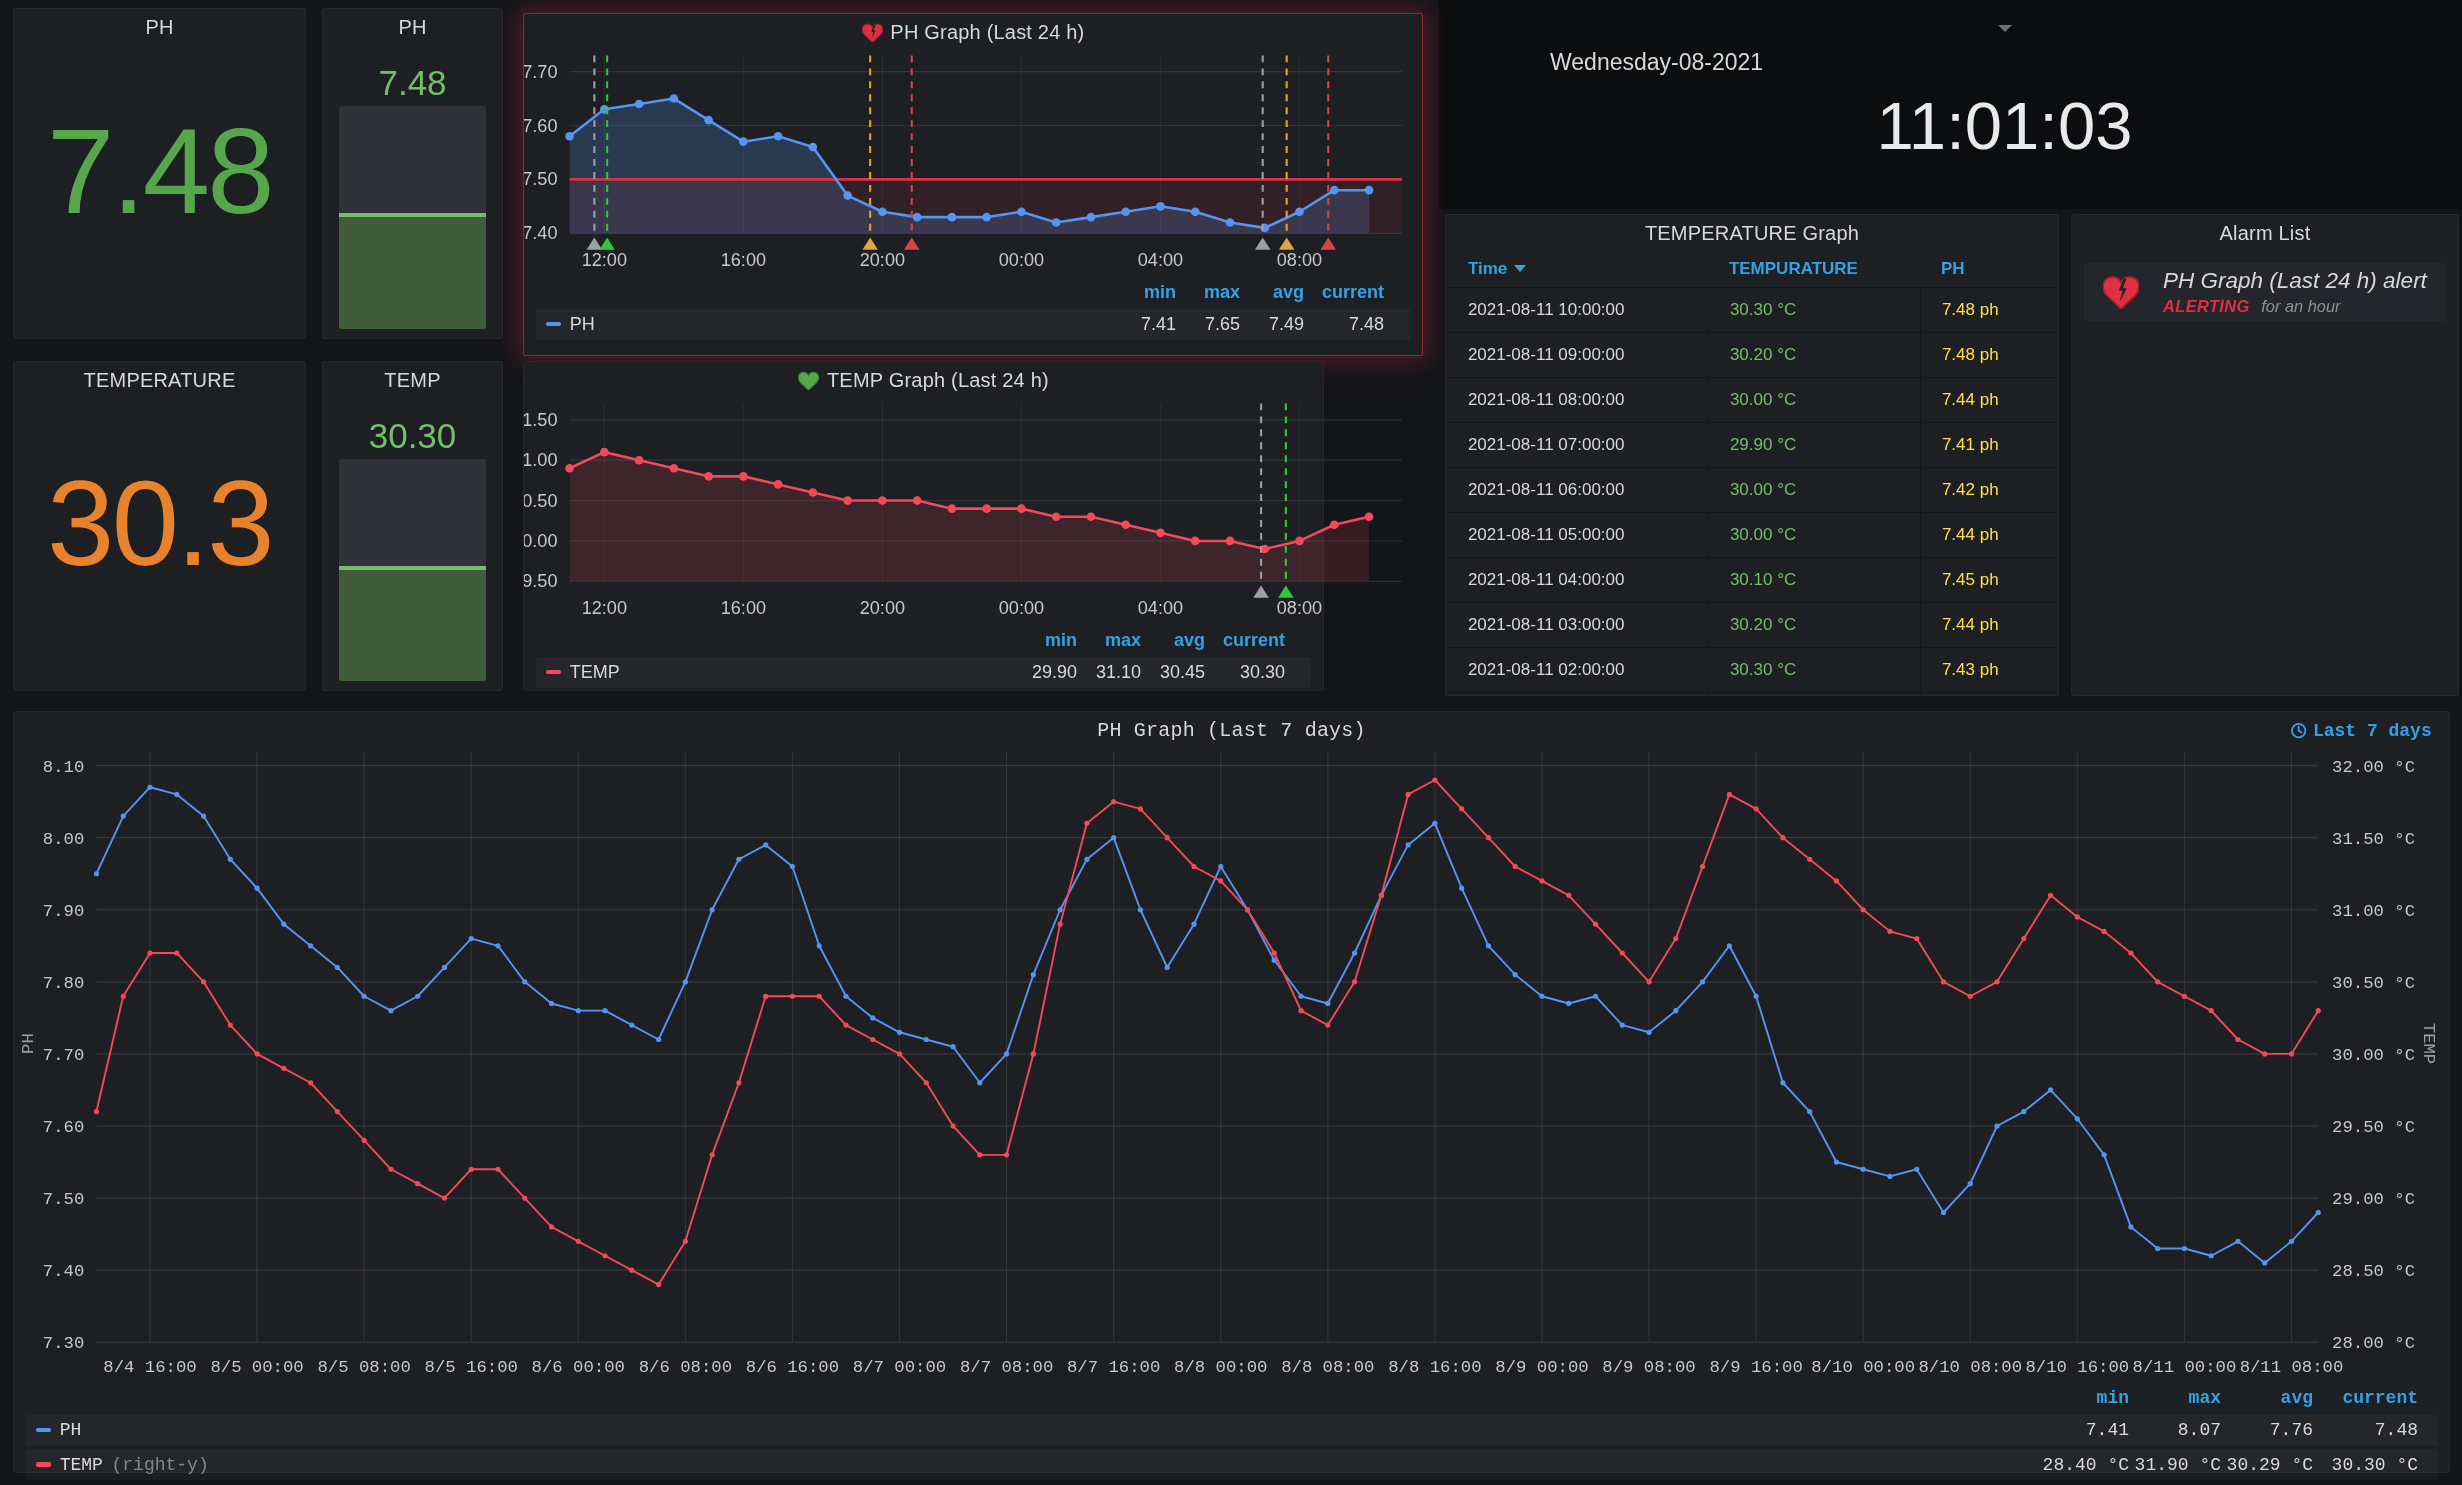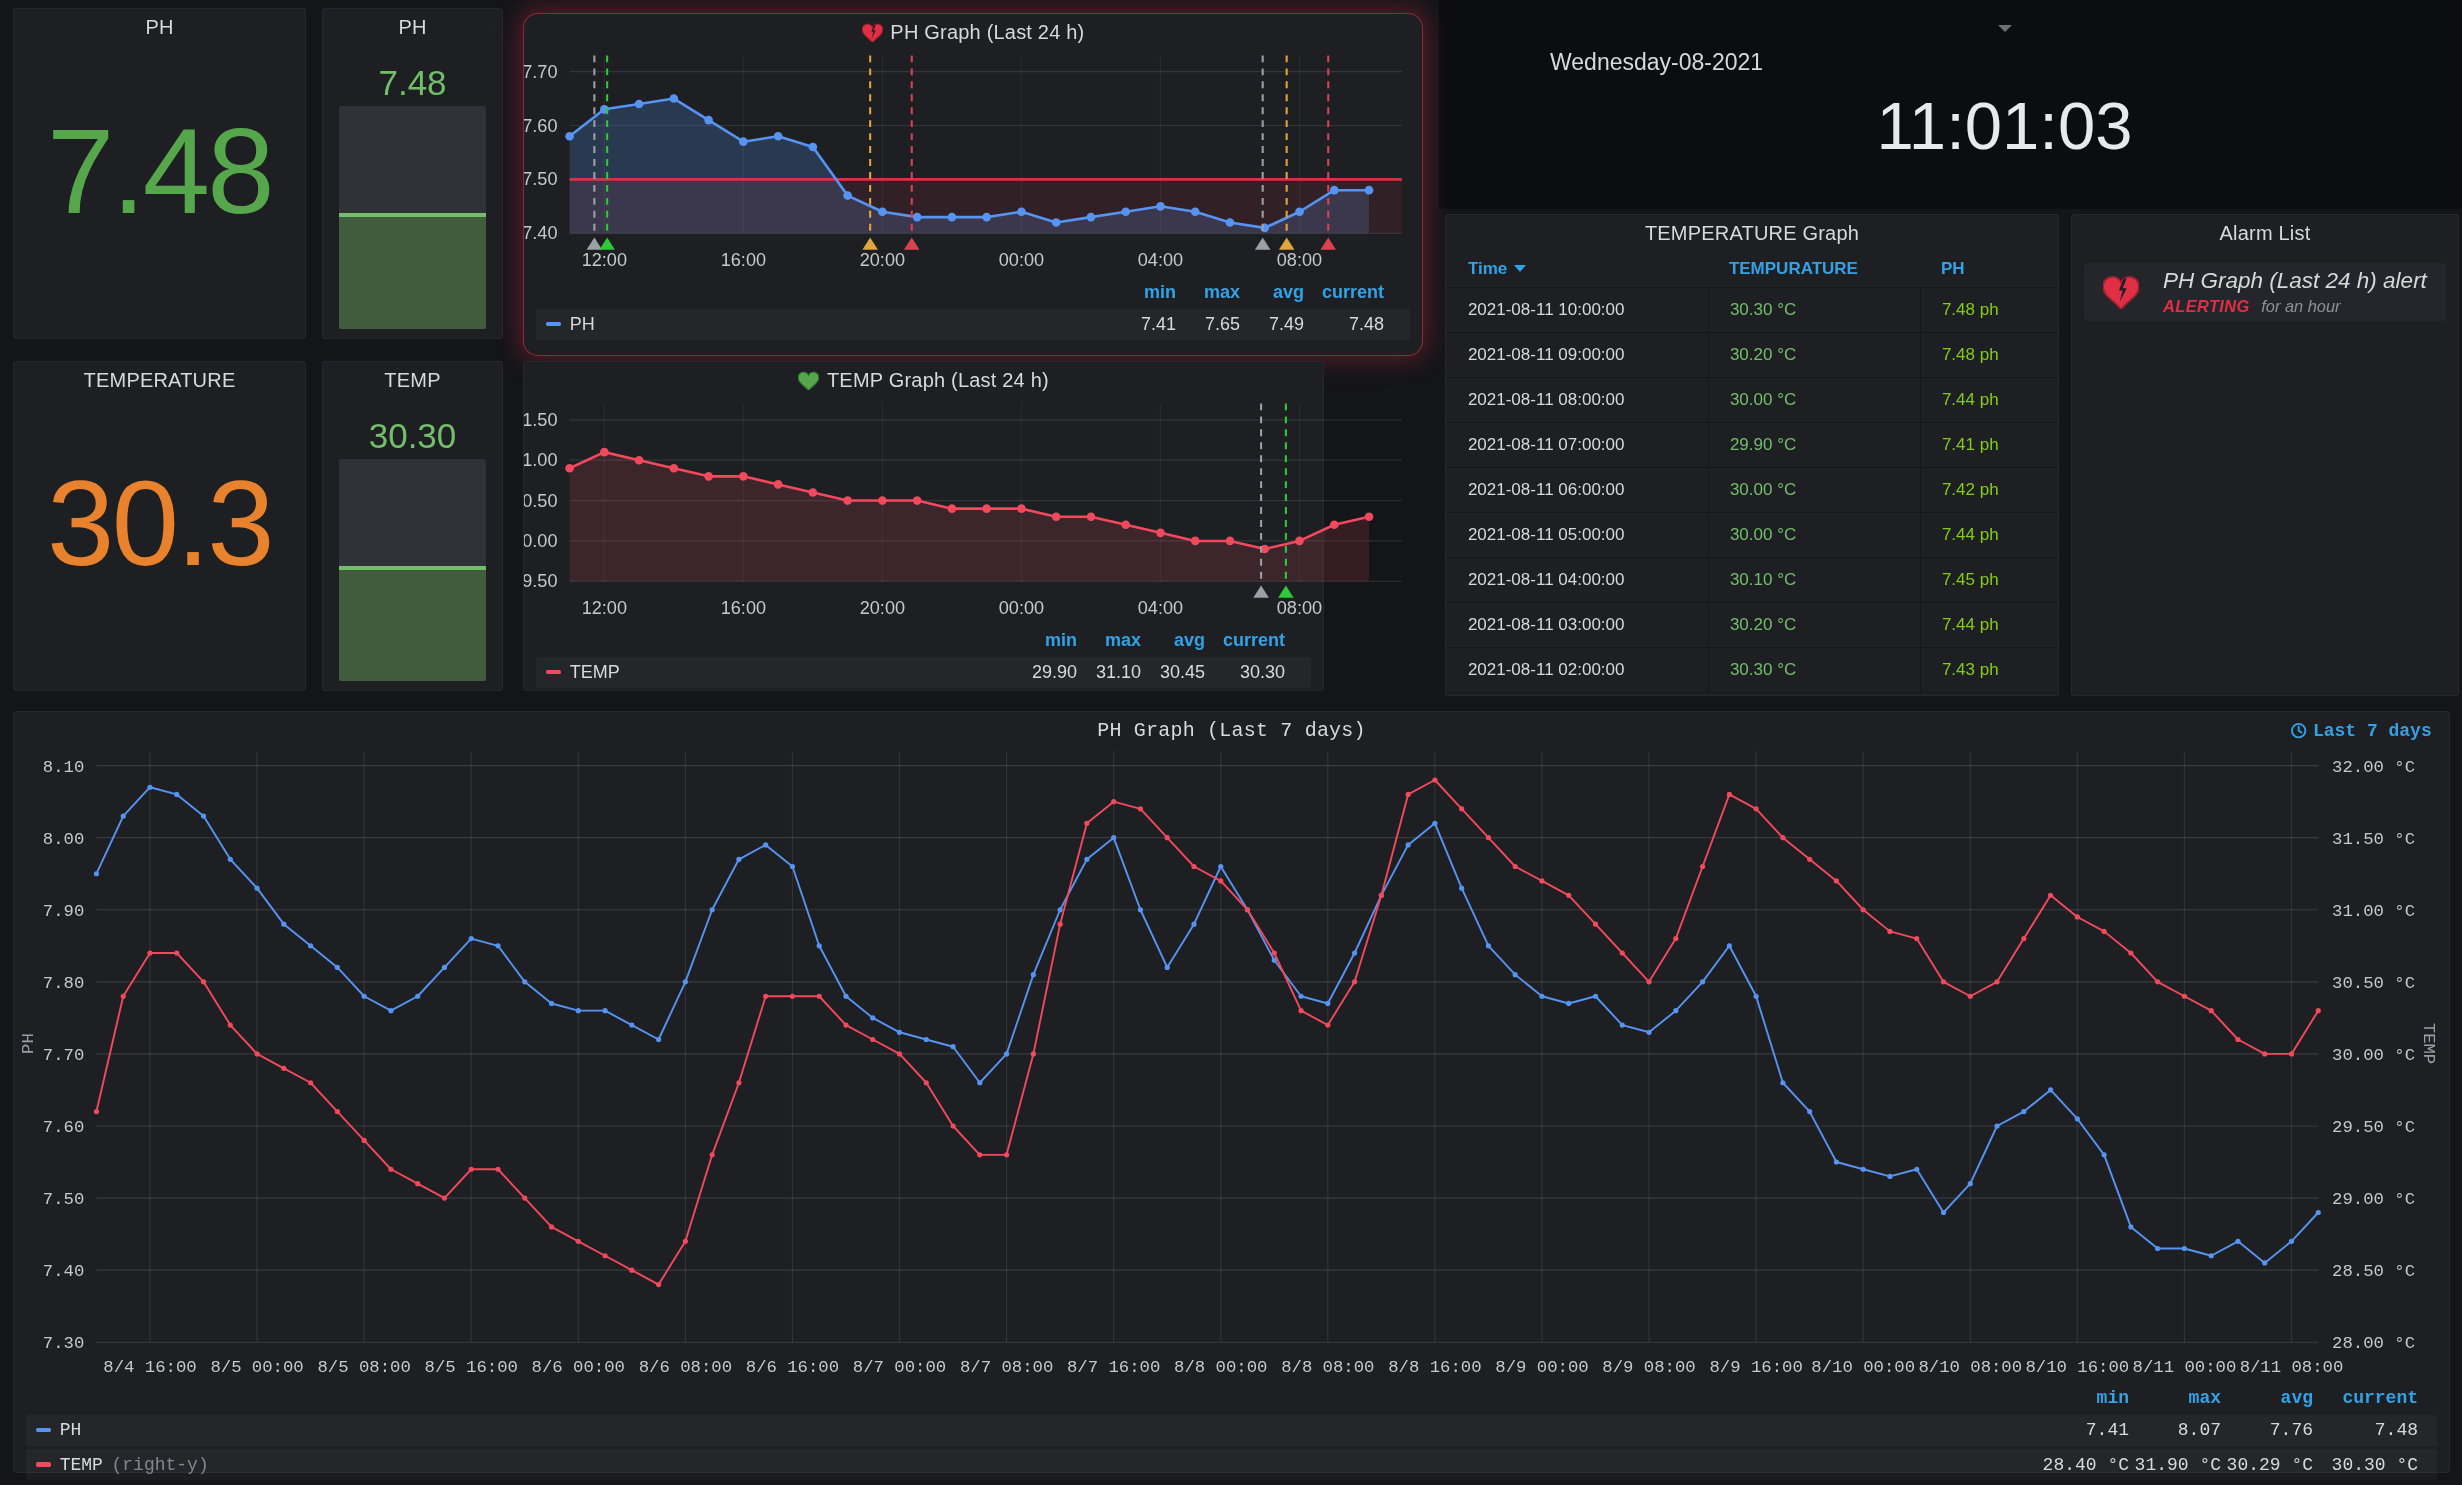--- a/index.html
+++ b/index.html
@@ -12,21 +12,21 @@
   .panel { position:absolute; background:#1d1f23; border:0.9px solid #26282d; border-radius:2.6px; }
   .panel-title {
     position:absolute; top:7px; left:0; right:0; text-align:center;
     font-size:20px; font-weight:500; color:#d8d9da; letter-spacing:0.2px;
     display:flex; justify-content:center; align-items:center; gap:7.8px;
   }
   
   #panel-ph-stat   { left:13px;  top:7.8px;   width:293px;  height:331px; }
   #panel-ph-gauge  { left:322px; top:7.8px;   width:181px;  height:331px; }
   #panel-ph24      { left:523px; top:13px;  width:900px; height:343px;
-                     border-color:rgba(224,47,68,.6); box-shadow:0 0 24px 3.5px rgba(224,47,68,.33);border-radius:15px; }
+                     border-color:rgba(224,47,68,.6); box-shadow:0 0 24px 3.5px rgba(224,47,68,.33); }
   #panel-clock     { left:1550px; top:13px; width:909px; height:195px; background:#0c0d0f; border:none; }
   #panel-temp-stat { left:13px;  top:361px; width:293px;  height:330px; }
   #panel-temp-gauge{ left:322px; top:361px; width:181px;  height:330px; }
   #panel-temp24    { left:523px; top:361px; width:801px; height:330px; }
   #panel-table     { left:1445px; top:214px; width:614px; height:482px; overflow:hidden; }
   #panel-alarms    { left:2071px; top:214px; width:388px; height:482px; }
   #panel-big       { left:13px; top:711px; width:2437px; height:762px;font-family:Liberation Mono, monospace; }
 
   
   .stat-value { position:absolute; left:0; right:0; top:44%; transform:translateY(-38%);
@@ -66,21 +66,21 @@
   #axis-temp { right:0px; top:322px; transform:rotate(90deg); }
 
   
   .gtable { position:absolute; left:0.9px; right:0.9px; top:35px; bottom:0.9px; font-size:17px; }
   .gtable-row { display:grid; grid-template-columns:261px 212px 1fr; border-bottom:1.7px solid #141619; }
   .gtable-row > div { padding-left:21px; display:flex; align-items:center; border-left:1.7px solid #141619; }
   .gtable-row > div:first-child { border-left:none; }
   .gtable-head { height:38px; color:#33A2E5; font-weight:bold; }
   .gtable-head > div { border-left:none; }
   .gtable-body .gtable-row { height:45px; }
-  .cell-temp { color:#73BF69; } .cell-ph { color:#84cc16; }
+  .cell-temp { color:#73BF69; } .cell-ph { color:#fde047; }
   .sort-caret { margin-left:7px; width:0; height:0; border-left:6px solid transparent;
                 border-right:6px solid transparent; border-top:7px solid #33A2E5; display:inline-block; }
 
   
   .alarm-item { position:absolute; left:12px; right:12px; height:58px; background:#24262b;
                 border-radius:2.6px; display:flex; align-items:center; gap:24px; padding-left:19px; cursor:pointer;font-style:italic; }
   #alarm-0 { top:48px; } #alarm-1 { top:112px; }
   .alarm-text .alarm-name { font-size:22.5px; font-weight:500; color:#d8d9da; }
   .alarm-status { font-size:16.4px; margin-top:2.6px; }
   .alarm-state { font-weight:bold; letter-spacing:0.4px; }

